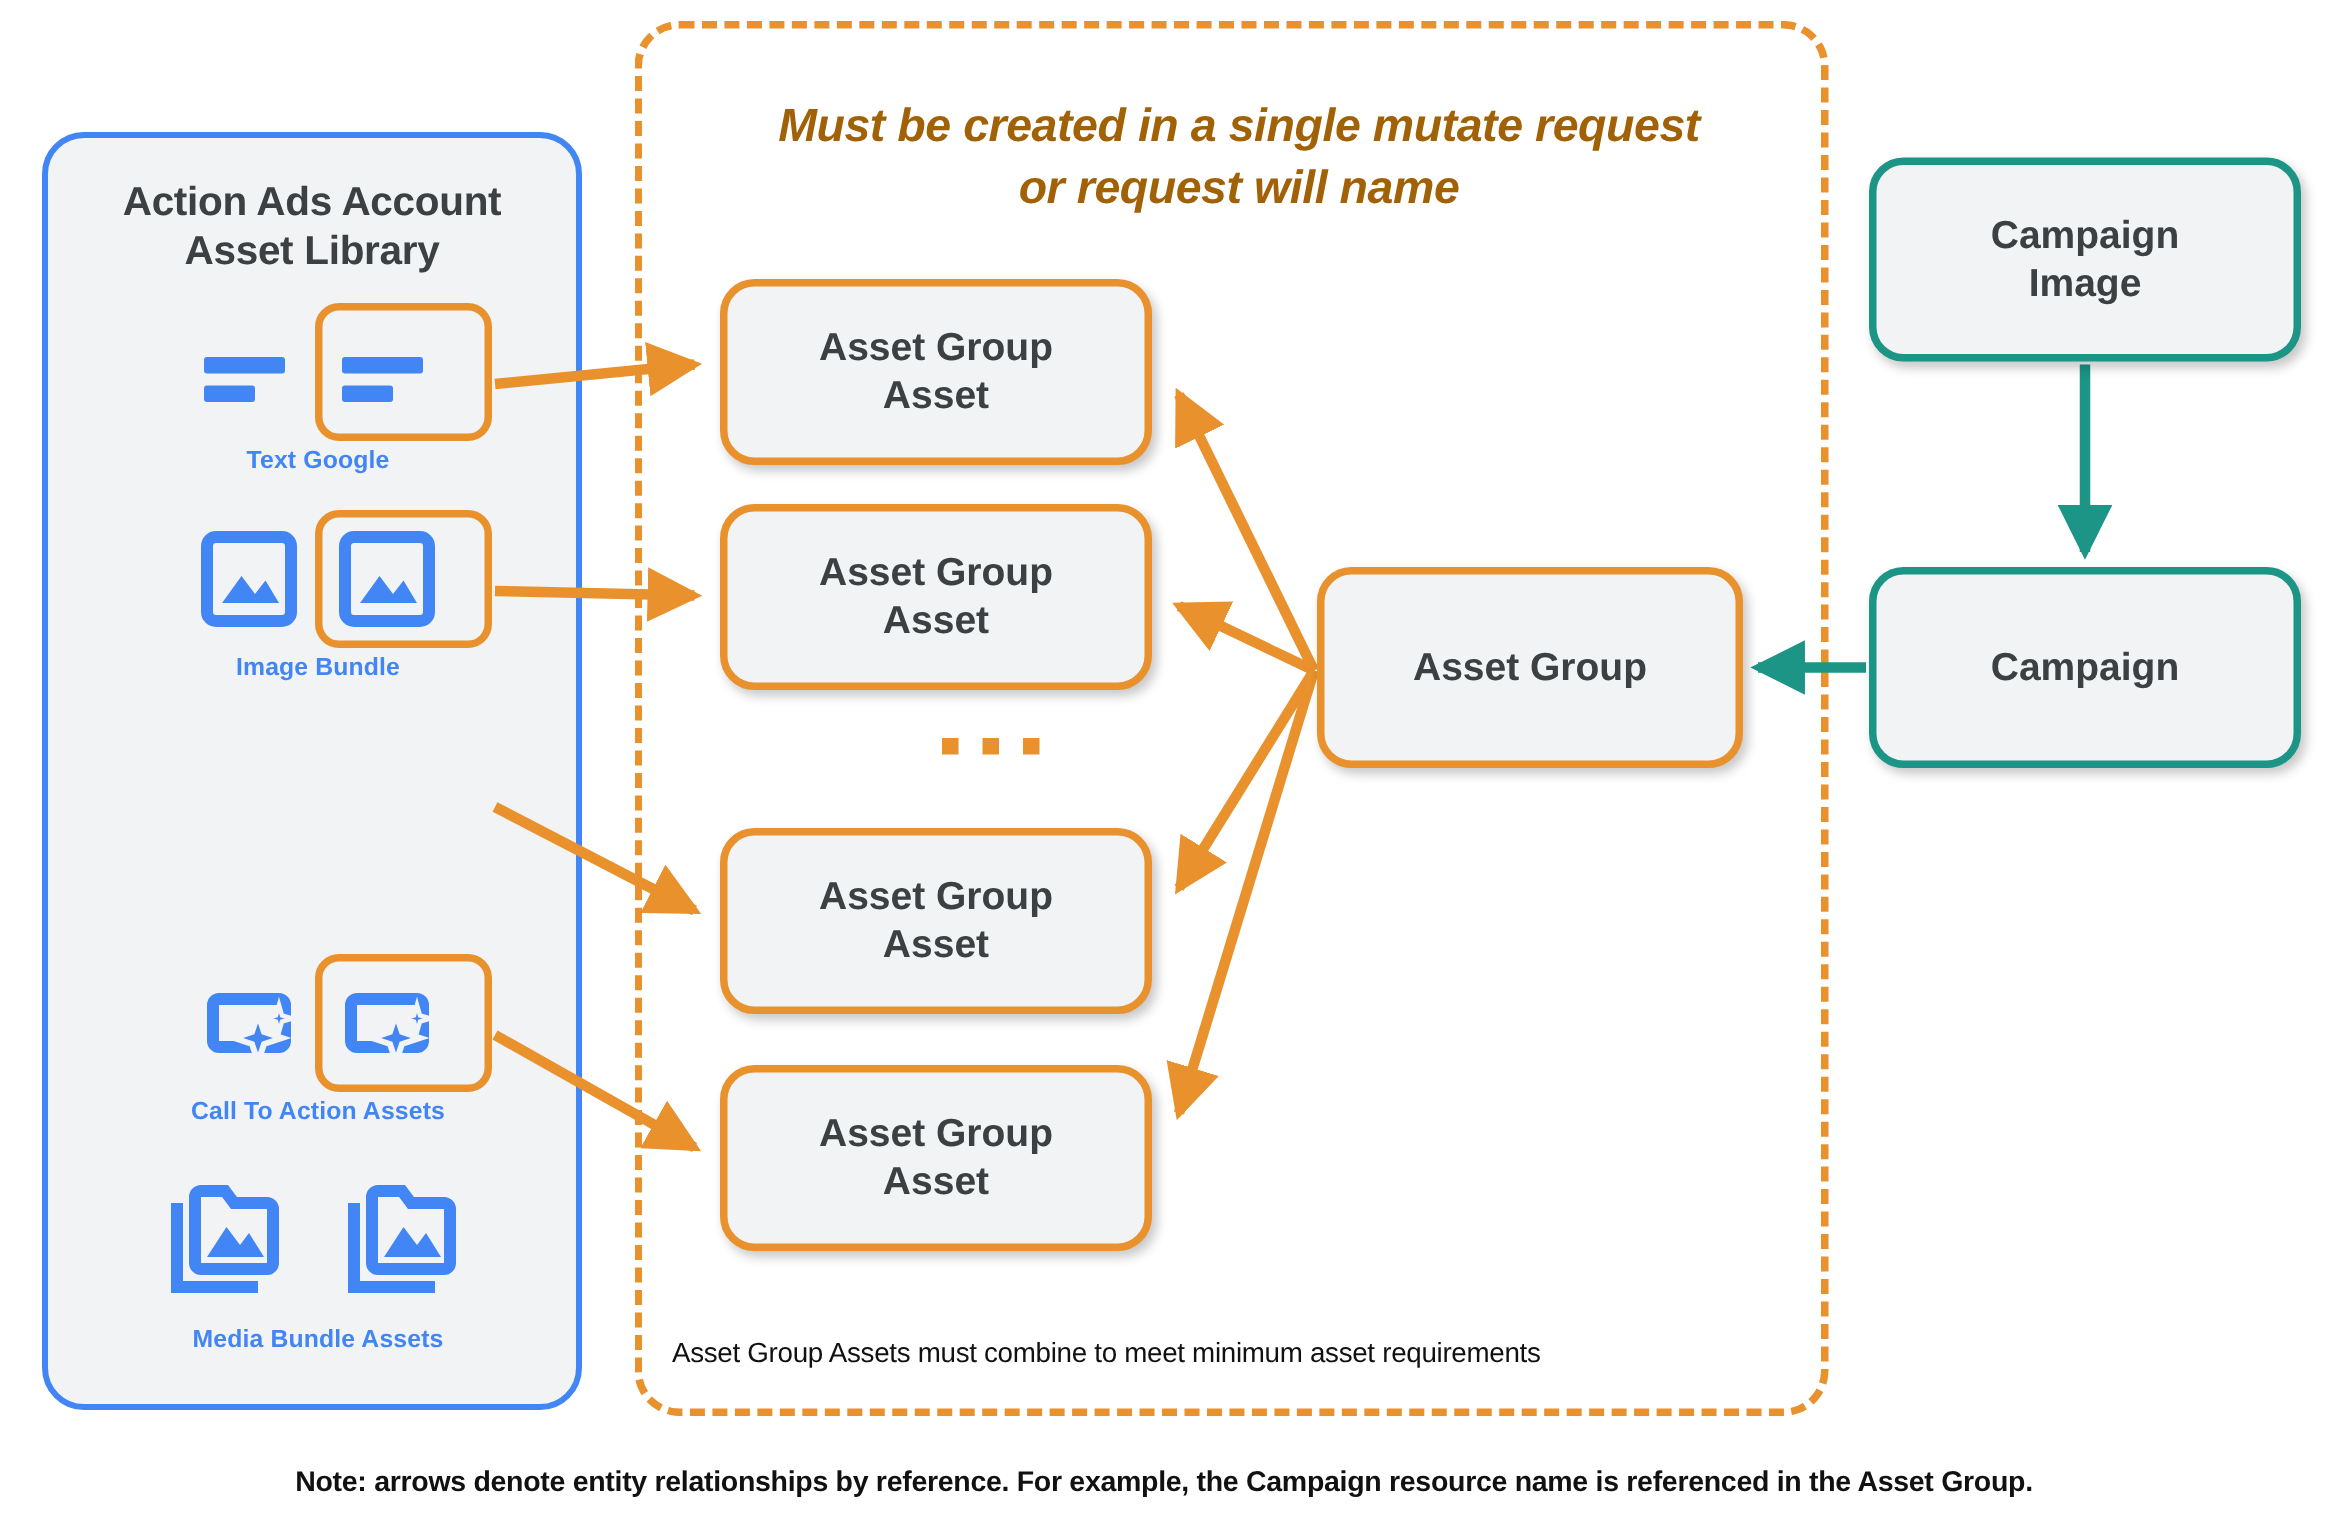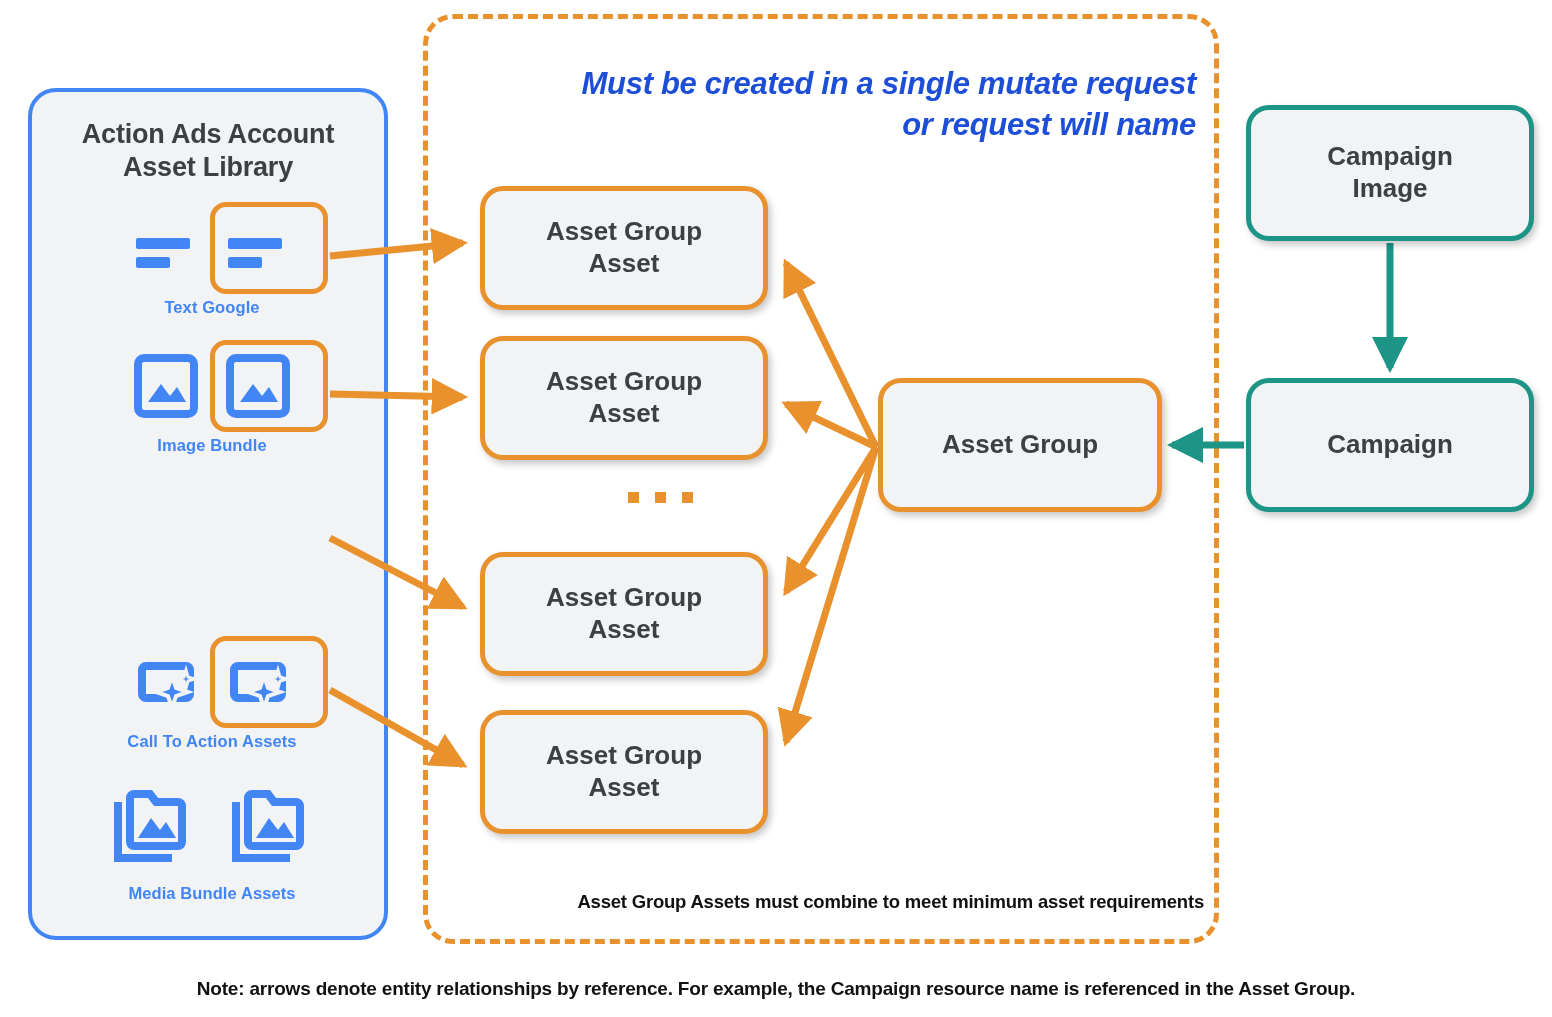--- a/index.html
+++ b/index.html
@@ -88,35 +88,35 @@
     width: 796px; height: 930px;
     background: #FFFFFF;
     border: 5px dashed #E8912D;
     border-radius: 30px;
     box-sizing: border-box;
   }
   #mutate-heading {
     position: absolute;
     left: 28px; top: 44px;
     width: 740px;
-    text-align: right;
+    text-align: center;
     font-size: 31px;
     font-weight: 700;
     font-style: italic;
     line-height: 1.33;
-    color: #1d4ed8;
+    color: #a16207;
     letter-spacing: -0.3px;
   }
   #mutate-footnote {
     position: absolute;
     left: 20px; top: 872px;
     width: 756px;
-    text-align: right;
+    text-align: left;
     font-size: 18.5px;
-    font-weight: 700;
+    font-weight: 400;
     color: #111111;
     letter-spacing: -0.2px;
   }
 
   
   .node {
     position: absolute;
     background: #F1F3F4;
     border-radius: 23px;
     box-sizing: border-box;

